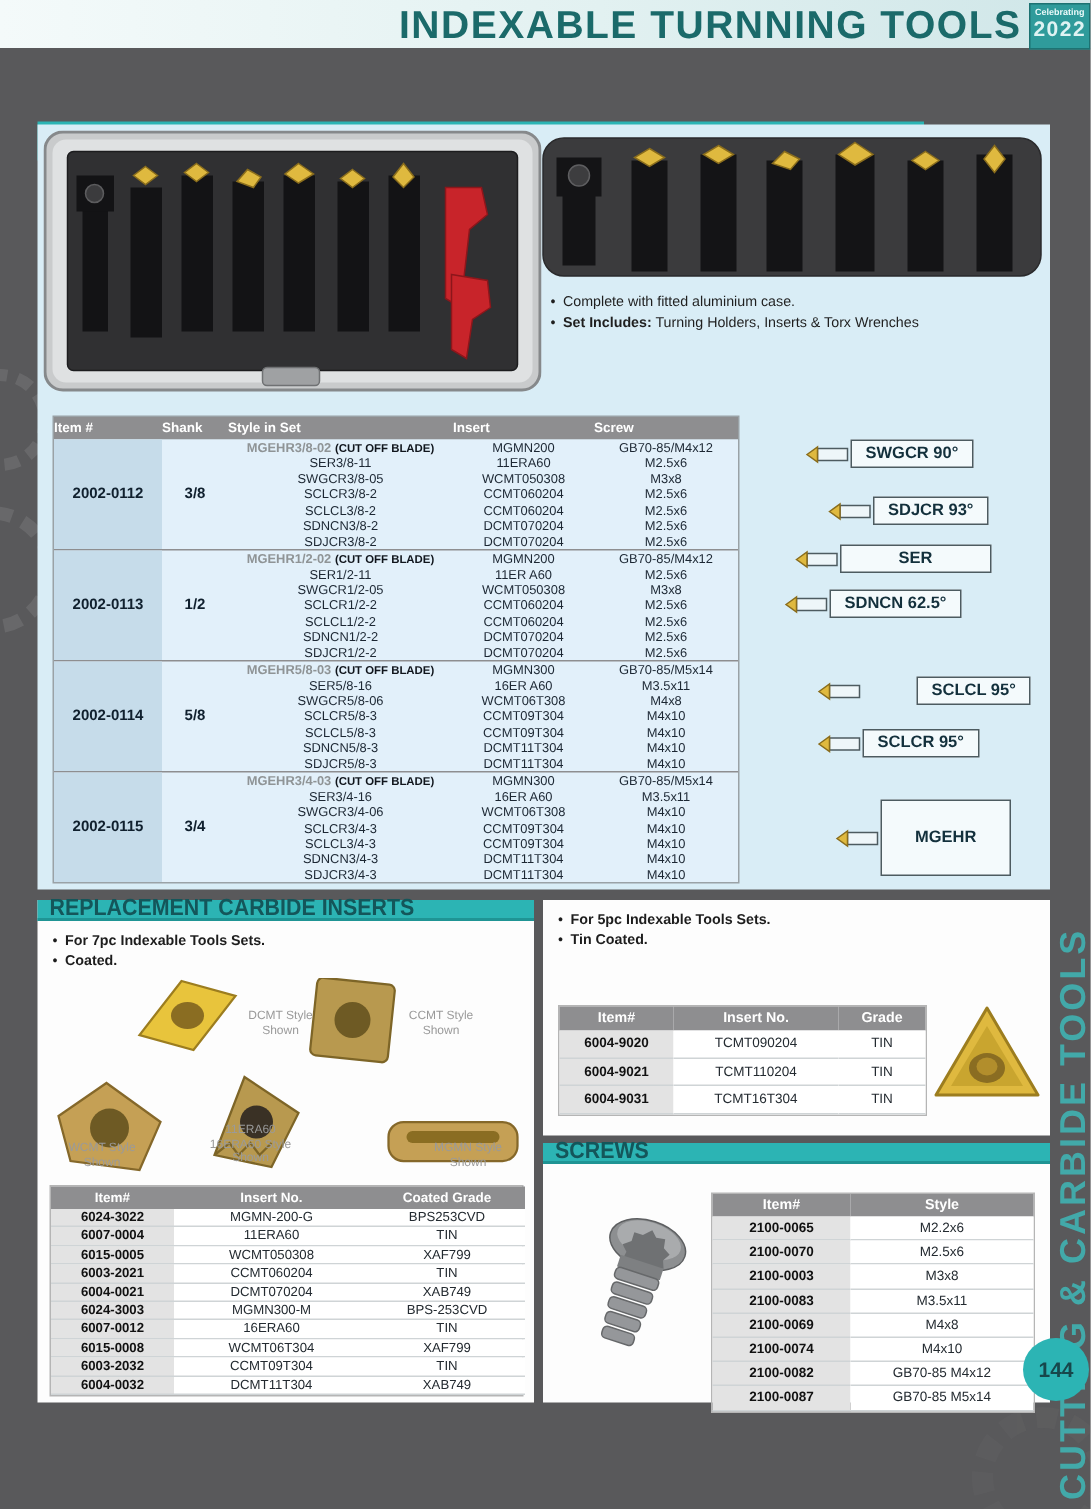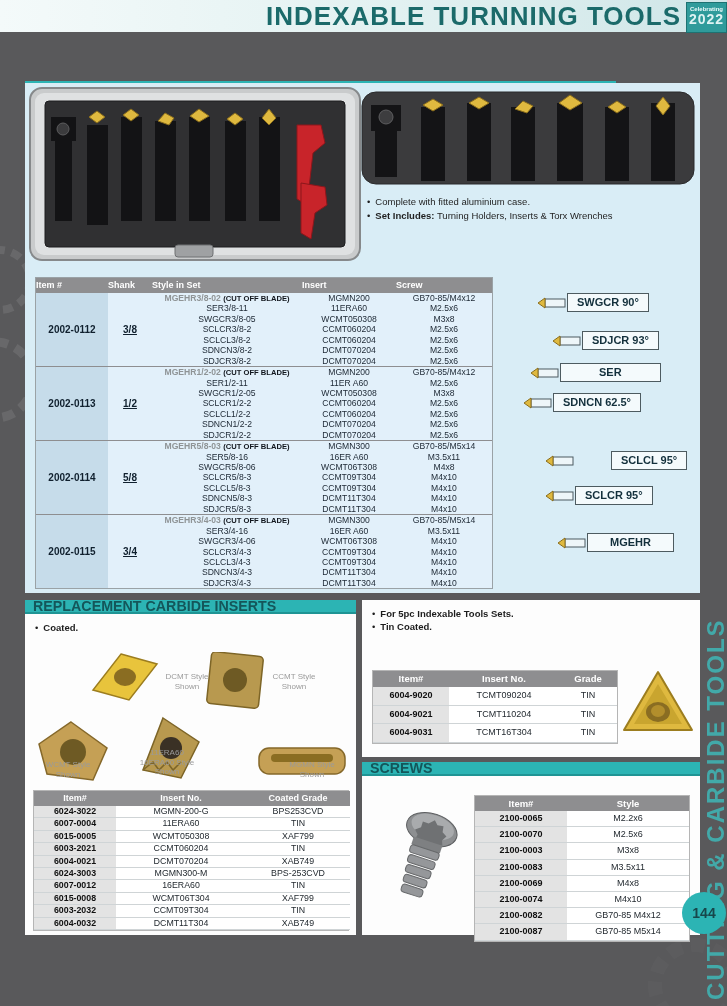--- a/index.html
+++ b/index.html
@@ -35,35 +35,35 @@
   
   .main-table { position:absolute; left:10px; top:194px; width:458px; border:1px solid #9aa2a6; }
   .mt-header { display:grid; grid-template-columns:72px 44px 150px 94px 96px; height:15px; background:#8e8e90; }
   .mt-header div { color:#fff; font-weight:bold; font-size:9px; text-align:left; line-height:15px; }
   .table-group { display:grid; grid-template-columns:72px 44px 150px 94px 96px; grid-auto-rows:10.45px;
     background:#e2f0fa; border-top:1.5px solid #8e8e90; }
   .table-group:first-of-type { border-top:none; }
   .item-cell { grid-column:1; grid-row:1 / span 7; background:#c6dcea; display:flex; align-items:center;
     justify-content:center; font-weight:bold; font-size:10px; color:#10202e; }
   .shank-cell { grid-column:2; grid-row:1 / span 7; display:flex; align-items:center; justify-content:center;
-    font-weight:bold; font-size:10px; color:#10202e;text-decoration:underline; }
+    font-weight:bold; font-size:10px; color:#10202e; }
   .style-cell, .insert-cell, .screw-cell { font-size:8.6px; color:#1c2733; text-align:center; line-height:10.45px;
     white-space:nowrap; overflow:visible; }
   .style-gray { color:#8f9496; font-weight:bold; }
   .style-note { color:#10151c; font-weight:bold; font-size:7.6px; }
 
   
   .diagram-item { position:absolute; display:flex; align-items:center; }
   .diagram-label { border:1px solid #4d5b60; background:#f4fafc; padding:0 9px; font-weight:bold; font-size:11px;
     color:#13303c; line-height:17px; white-space:nowrap; }
   .dg-0 { left:512px; top:210px; } .dg-1 { left:527px; top:248px; } .dg-2 { left:505px; top:280px; }
   .dg-3 { left:498px; top:310px; } .dg-4 { left:520px; top:368px;gap:36px; } .dg-5 { left:520px; top:403px; }
   .dg-6 { left:532px; top:450px; }
   .dg-2 .diagram-label { padding:0 38px; }
-  .dg-6 .diagram-label { padding:0 22px; }
+  .dg-6 .diagram-label { padding:16px 22px; }
 
   
   .panel { position:absolute; background:#fdfdfd; }
   .panel-header { height:14px; background:#2cb4b4; border-bottom:2px solid #1f9494; display:flex; align-items:center; padding-left:8px; }
   .panel-header span { font-weight:bold; font-size:15.5px; color:#14565a; white-space:nowrap;
     transform:scaleX(0.92); transform-origin:left center; }
   .panel-bullets { margin:7px 0 0 10px; font-size:9.5px; color:#1d1d1d; line-height:13px; }
   .panel-bullets li { list-style:none; font-weight:bold; }
   .panel-bullets li:before { content:"•"; margin-right:5px; font-weight:normal; }
 
@@ -356,20 +356,21 @@
         </svg>
         <div class="diagram-label">MGEHR</div>
       </div>
     </div>
 
   <div class="panel inserts-panel">
     <div class="panel-header">
       <span>REPLACEMENT CARBIDE INSERTS</span>
     </div>
     <ul class="panel-bullets">
+      <li>For 7pc Indexable Tools Sets.</li>
       <li>Coated.</li>
     </ul>
 
     <svg class="insert-shapes" width="320" height="140" viewBox="0 0 320 140">
       <g stroke-width="1.5">
         <polygon points="90,2 126,12 98,48 62,38" fill="#e8c43c" stroke="#9c7d1f"></polygon>
         <ellipse cx="94" cy="25" rx="11" ry="9" fill="#8a6d22"></ellipse>
         <rect x="178" y="2" width="52" height="52" rx="4" transform="rotate(6 204 28)" fill="#b8994f" stroke="#7d6527"></rect>
         <circle cx="204" cy="28" r="12" fill="#6e5a24"></circle>
         <polygon points="40,70 76,96 62,128 16,122 8,92" fill="#c5a055" stroke="#85682a"></polygon>

